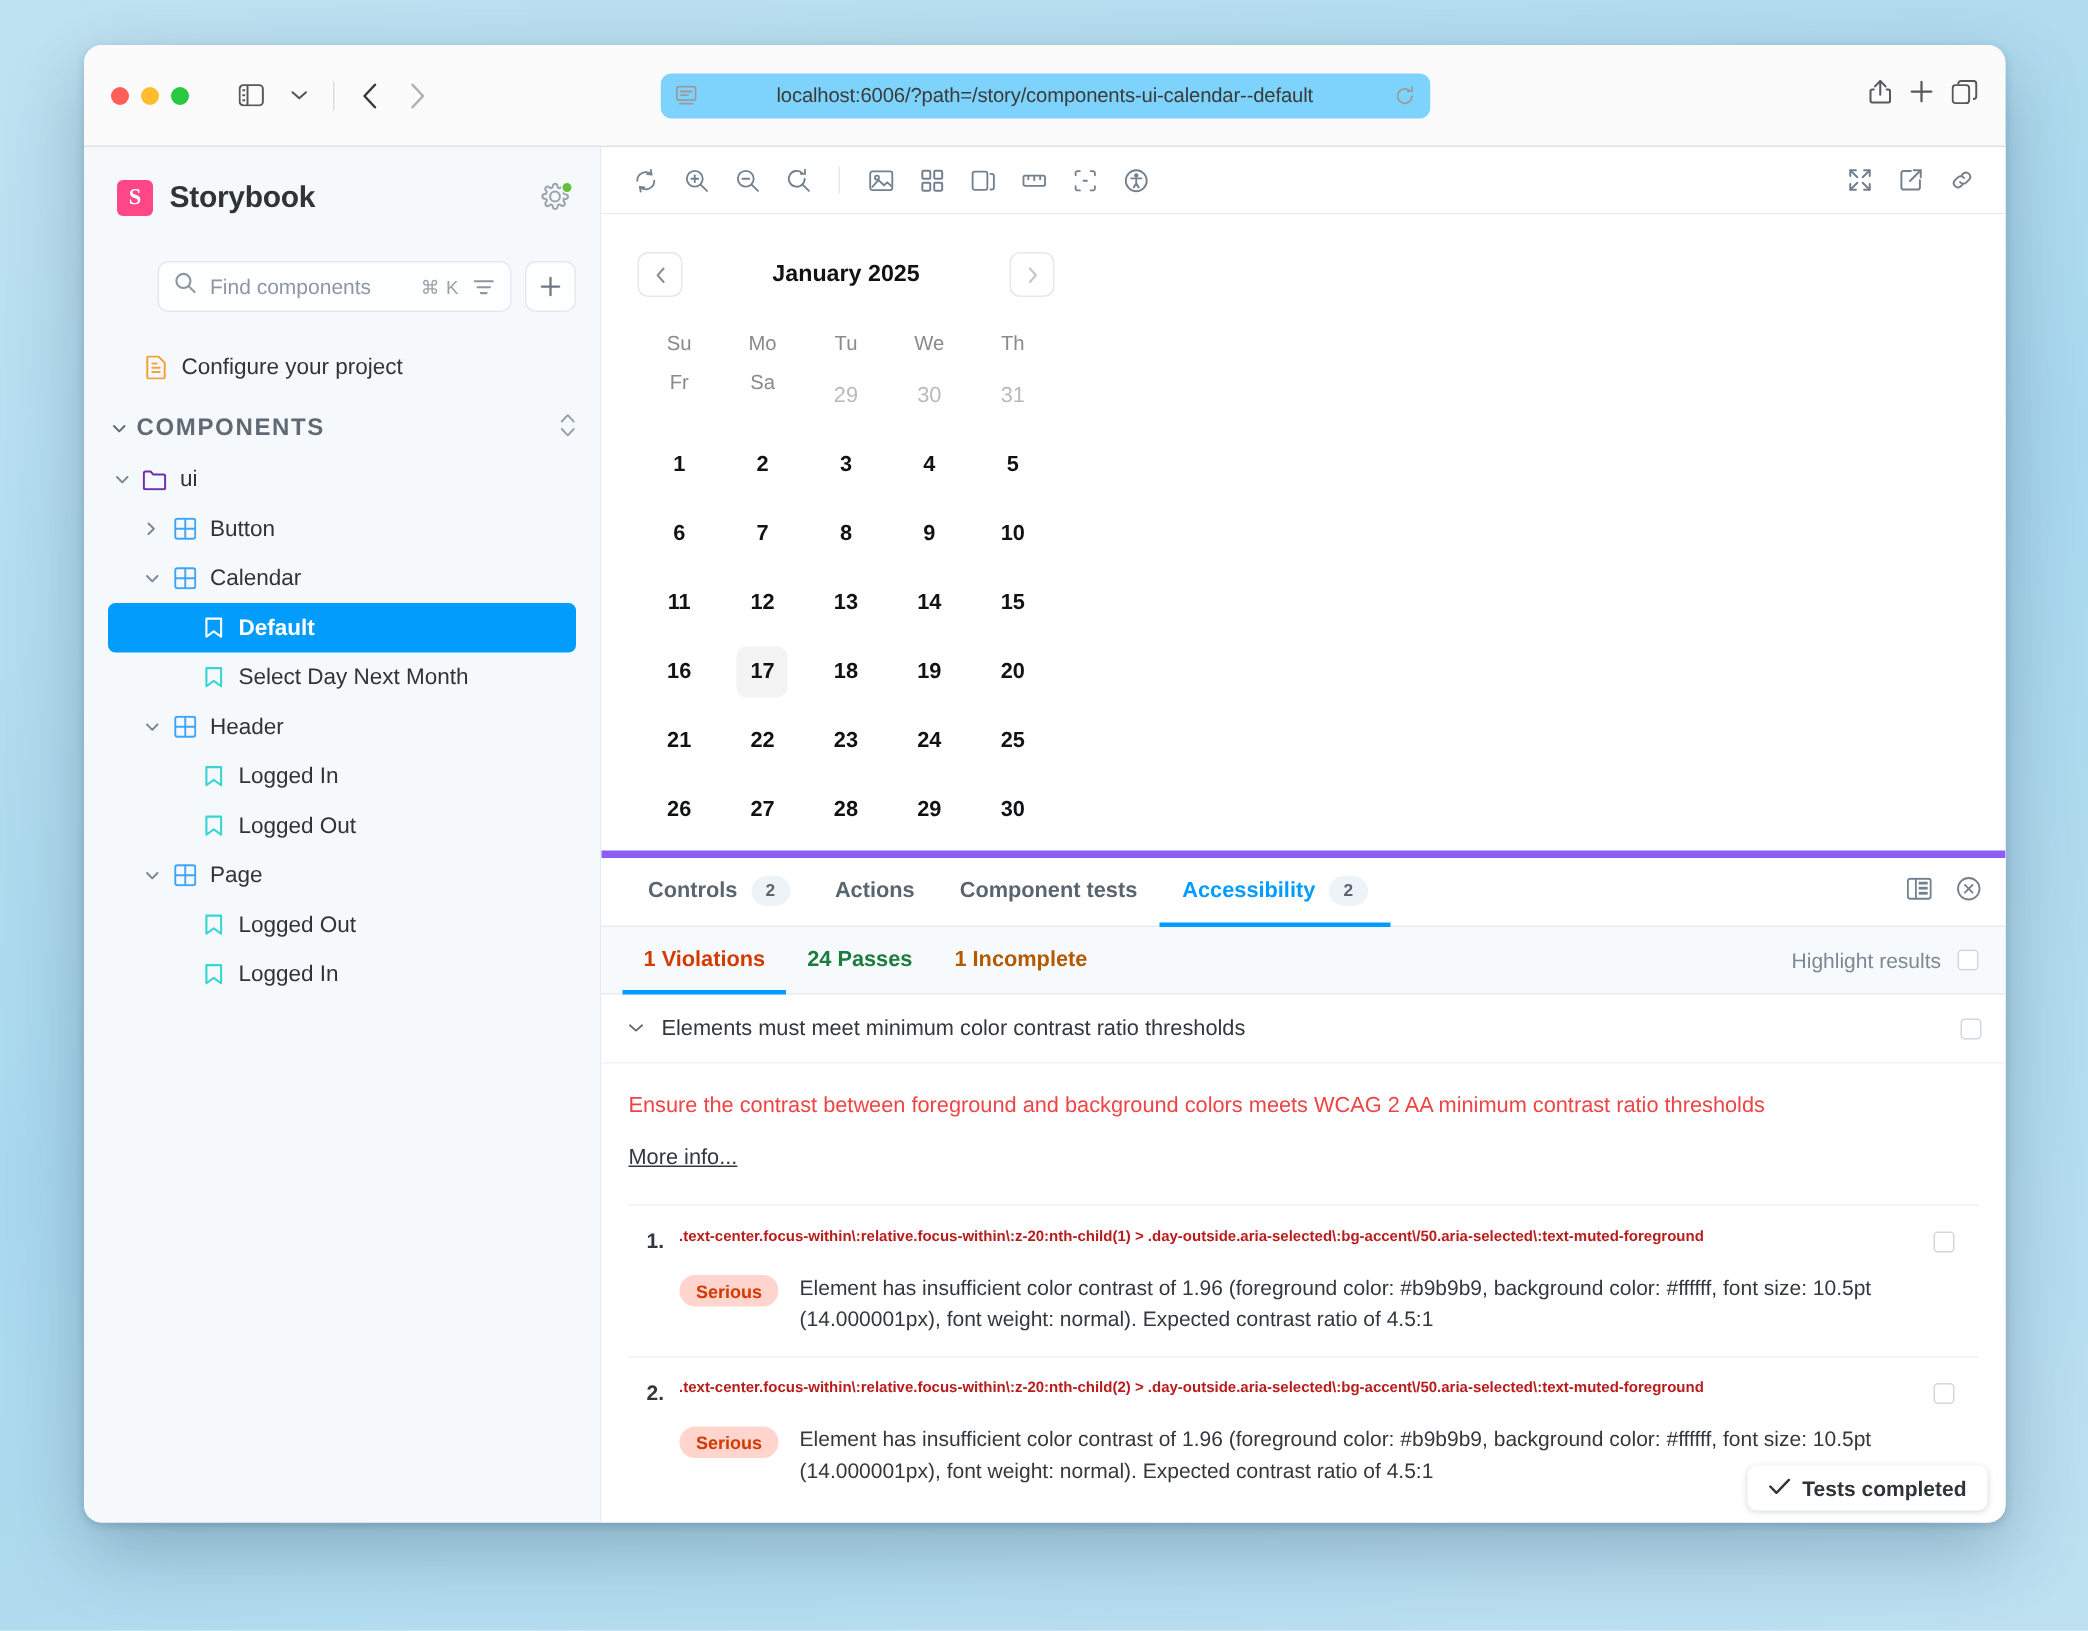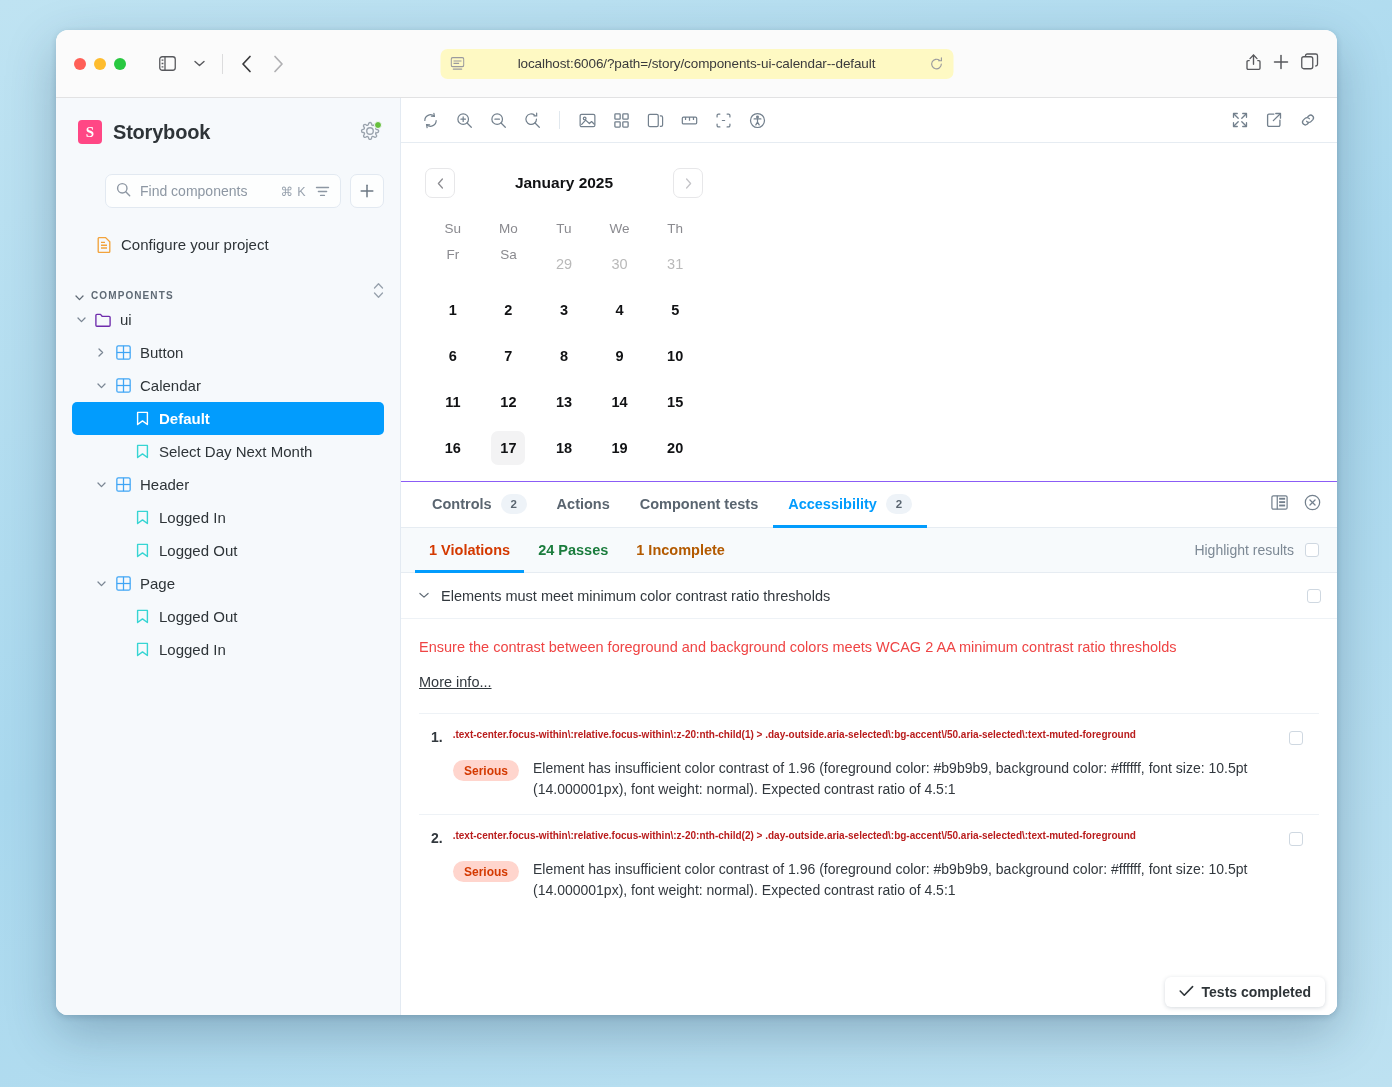--- a/index.html
+++ b/index.html
@@ -42,21 +42,21 @@
   .tb-btn {
     width: 30px; height: 26px;
     display: flex; align-items: center; justify-content: center;
     border-radius: 5px; color: #57585c;
   }
   .tb-sep { width: 1px; height: 20px; background: #dcdcdd; margin: 0 6px; }
 
   .urlbar {
     position: absolute; left: 50%; transform: translateX(-50%);
     width: 513px; height: 30px;
-    background: #fef9c3;
+    background: #7dd3fc;
     border-radius: 7px;
     display: flex; align-items: center;
     padding: 0 10px;
     color: #3a3a3c;
     font-size: 13.5px;
   }
   .urlbar .url-text {
     flex: 1; text-align: center; letter-spacing: -0.1px;
     white-space: nowrap; overflow: hidden;
   }
@@ -110,23 +110,23 @@
 
   .tree { margin-top: 20px; flex: 1; overflow: hidden; }
   .tree-row {
     display: flex; align-items: center; gap: 9px;
     height: 33px; border-radius: 5px;
     font-size: 15px; color: #2e3438;
     padding-right: 8px;
   }
   .tree-row.doc { padding-left: 24px; margin-bottom: 10px; }
   .group-head {
-    display: flex; align-items: flex-end; gap: 7px;
+    display: flex; align-items: center; gap: 7px;
     height: 30px; margin: 8px 0 2px 0;
-    font-size: 10px; font-weight: 700; letter-spacing: 1.1px;
+    font-size: 16px; font-weight: 700; letter-spacing: 1.1px;
     color: #5f6a75; text-transform: uppercase;
     padding-left: 2px;
   }
   .group-head .sorter { margin-left: auto; color: #97a1ac; }
   .chev { color: #7b8794; display: inline-flex; width: 10px; justify-content: center; }
   .tree-row.lvl1 { padding-left: 4px; }
   .tree-row.lvl2 { padding-left: 24px; }
   .tree-row.lvl3 { padding-left: 62px; }
   .tree-row.selected { background: #029cfd; color: #fff; font-weight: 700; }
   .tree-row.selected .ico svg { stroke: #ffffff; }
@@ -175,22 +175,22 @@
   .day { height: 46px; display: flex; align-items: center; justify-content: center; }
   .day span {
     width: 34px; height: 34px; border-radius: 7px;
     display: flex; align-items: center; justify-content: center;
     font-size: 14.5px; font-weight: 700; color: #111214;
   }
   .day.muted span { color: #b9b9b9; font-weight: 400; }
   .day.today span { background: #f3f3f4; }
 
   
-  .panel { flex: 0 0 auto; border-top: 1px solid #8b5cf6; display: flex; flex-direction: column;
-           background: #fff; height: 534px; }
+  .panel { flex: 0 0 auto; border-top: 5px solid #8b5cf6; display: flex; flex-direction: column;
+           background: #fff; height: 448px; }
   .panel-tabs {
     height: 46px; flex: 0 0 46px; display: flex; align-items: stretch;
     padding: 0 16px; border-bottom: 1px solid #e6ecf2; background: #fff;
   }
   .ptab {
     display: flex; align-items: center; gap: 9px;
     padding: 0 15px; font-size: 14.5px; font-weight: 700; color: #5a6570;
     border-bottom: 3px solid transparent; position: relative; top: 1px;
   }
   .ptab.active { color: #029cfd; border-bottom-color: #029cfd; }

